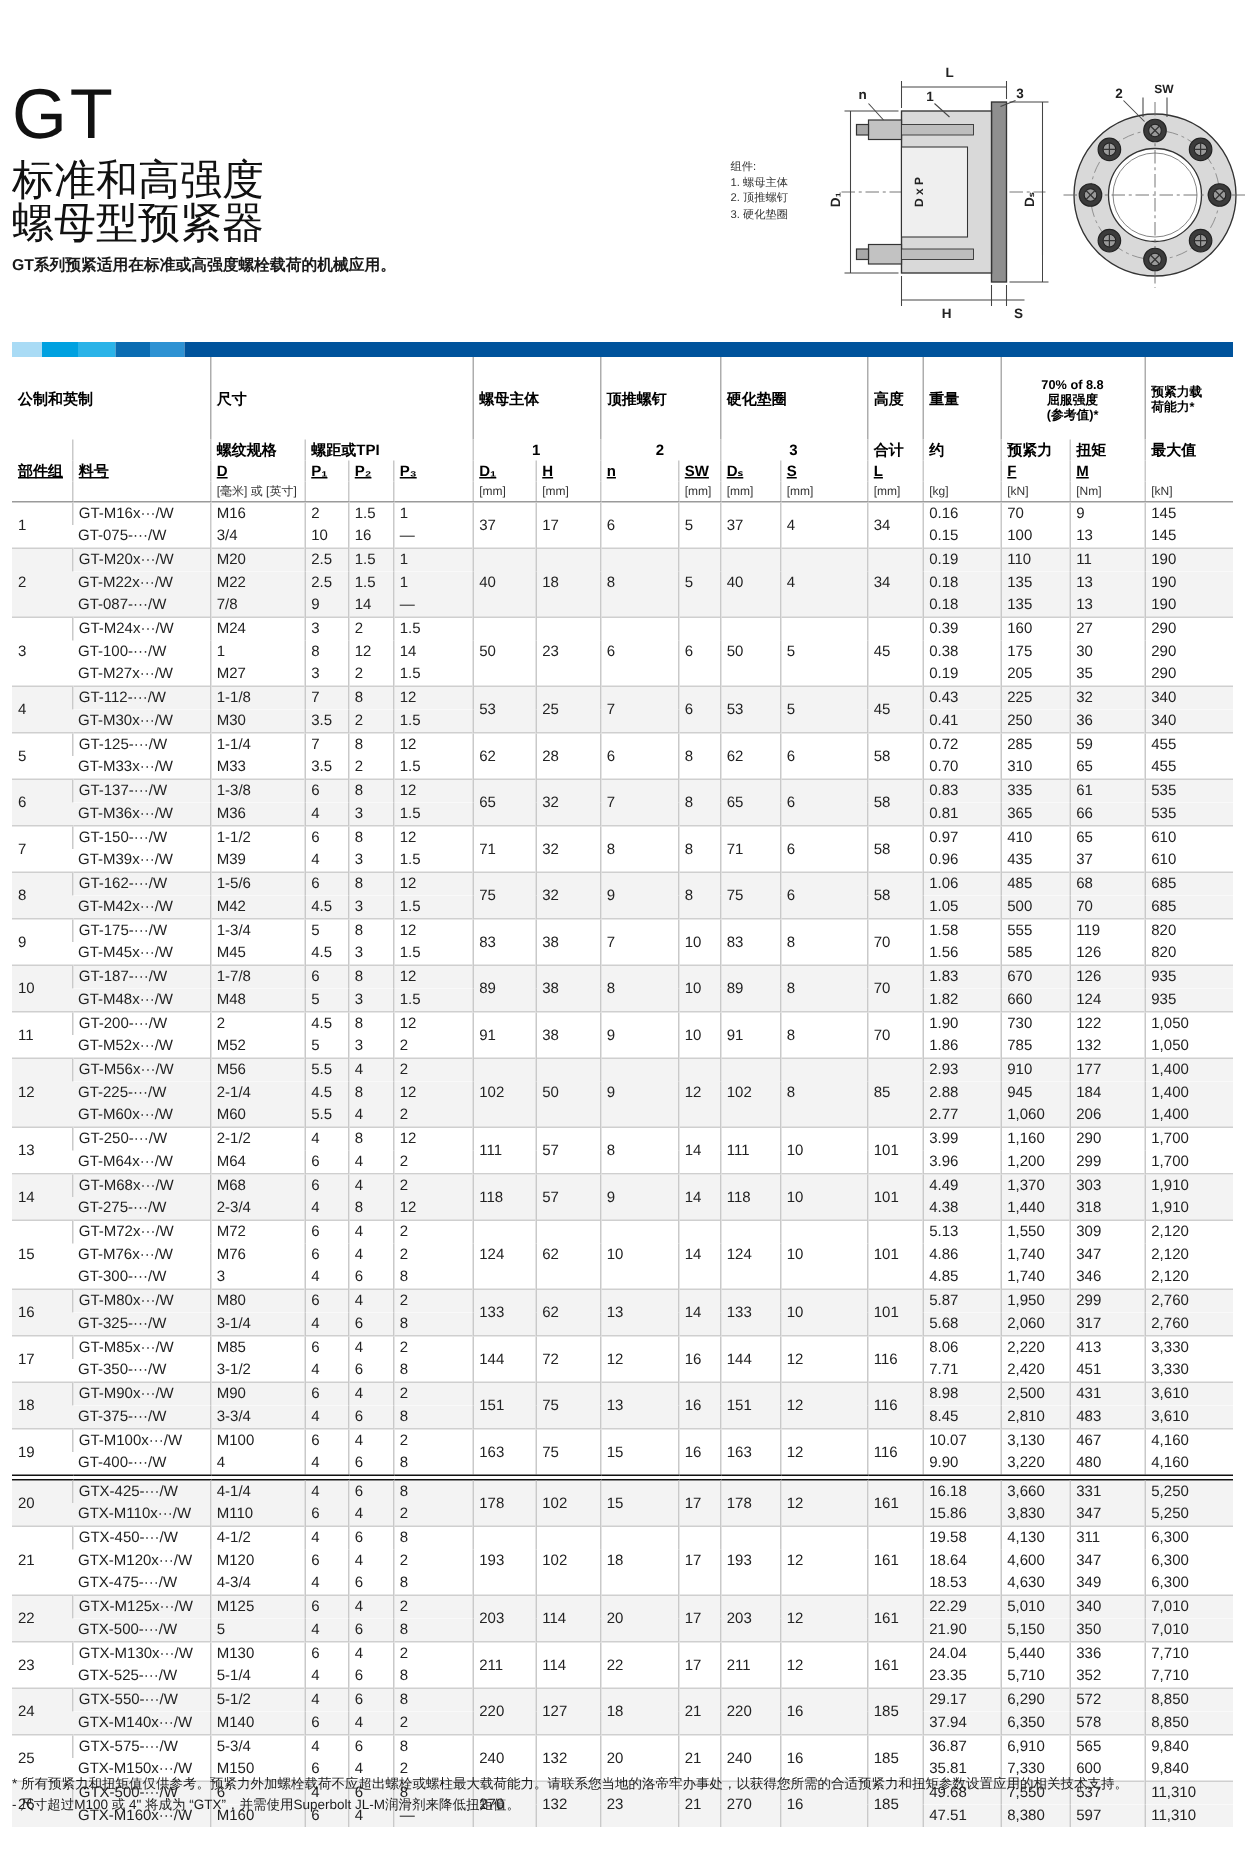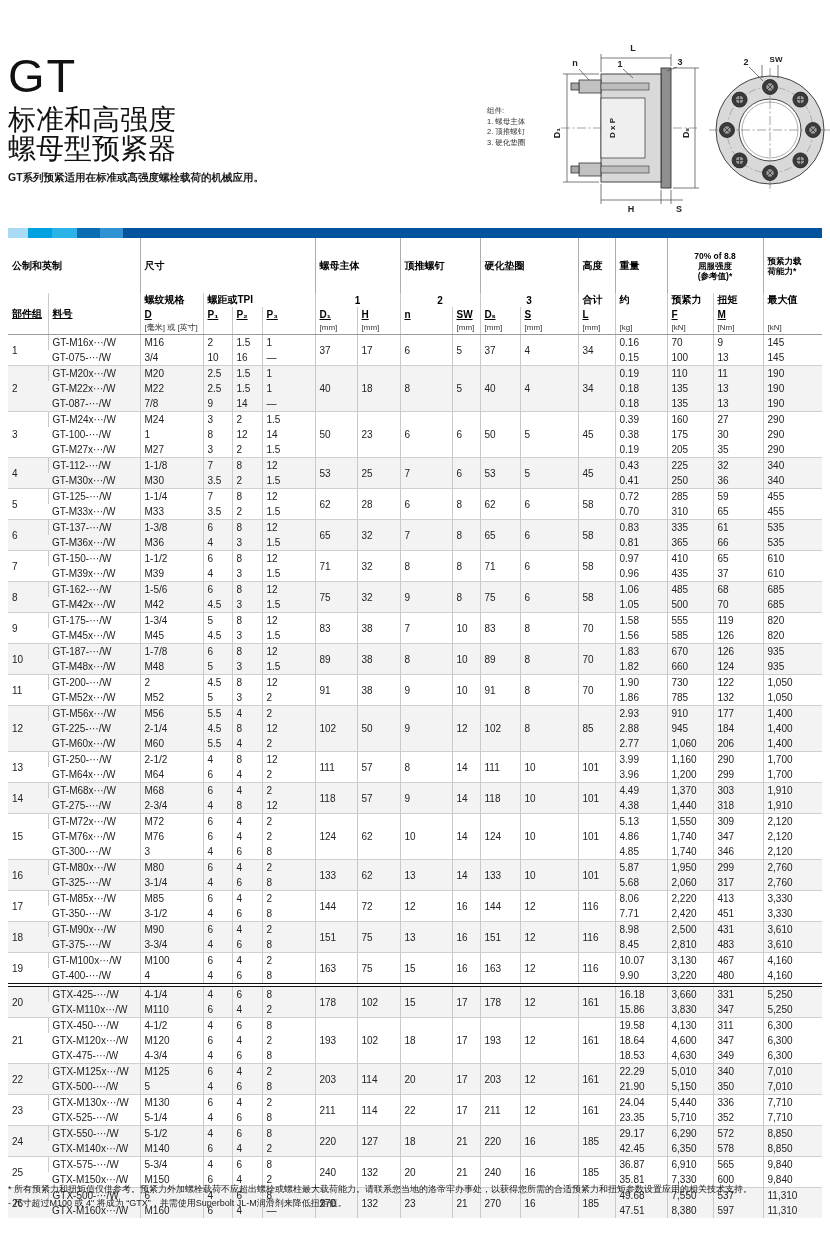--- a/index.html
+++ b/index.html
@@ -991,21 +991,21 @@
           <td>6,290</td>
           <td>572</td>
           <td>8,850</td>
         </tr>
         <tr class="shade">
           <td>GTX-M140x···/W</td>
           <td>M140</td>
           <td>6</td>
           <td>4</td>
           <td>2</td>
-          <td>42.45</td>
+          <td>37.94</td>
           <td>6,350</td>
           <td>578</td>
           <td>8,850</td>
         </tr>
         <tr class="group-start">
           <td rowspan="2" class="gno">25</td>
           <td>GTX-575-···/W</td>
           <td>5-3/4</td>
           <td>4</td>
           <td>6</td>

